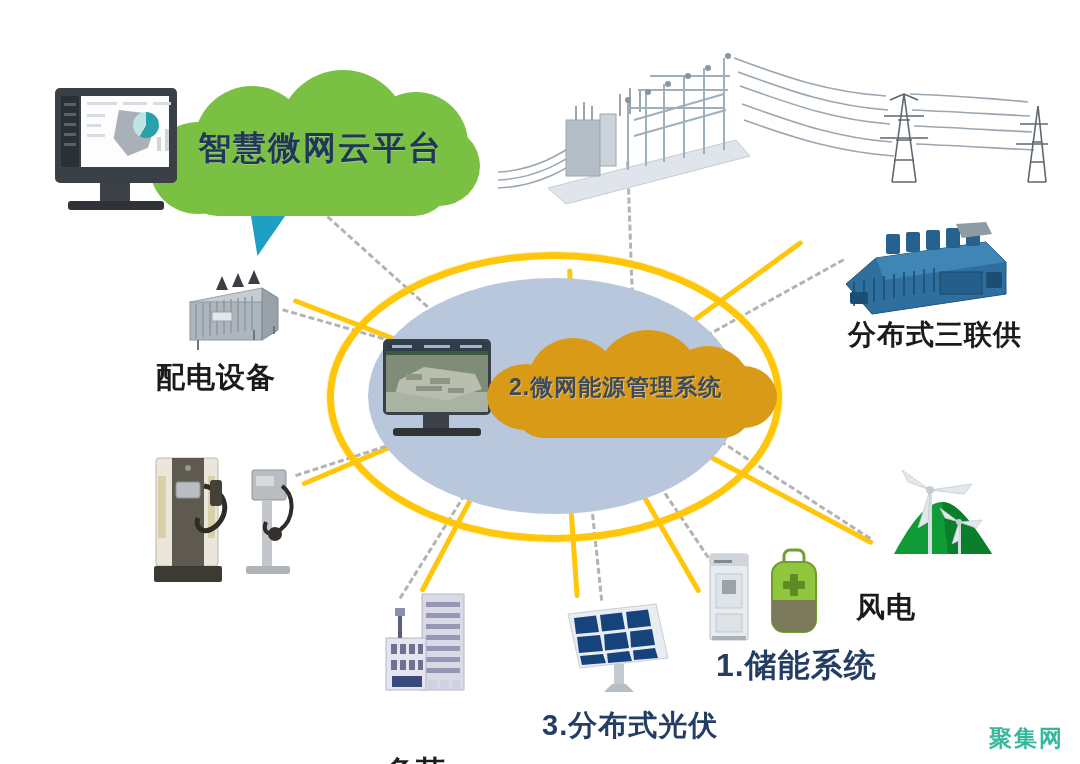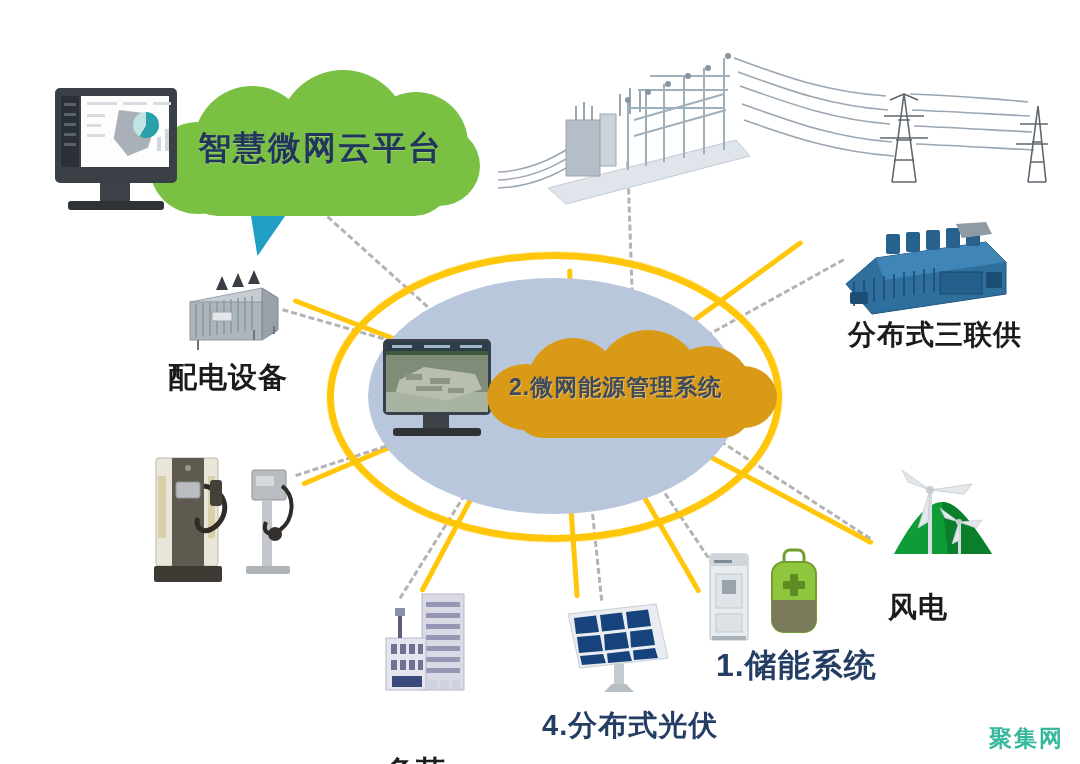--- a/index.html
+++ b/index.html
@@ -220,21 +220,21 @@
     <g fill="#3a3f45">
       <polygon points="40,22 46,8 52,22"></polygon>
         <polygon points="56,19 62,5 68,19"></polygon>
         <polygon points="72,16 78,2 84,16"></polygon>
     </g>
     <rect x="36" y="44" width="20" height="9" fill="#e3e7ea" stroke="#9aa2aa"></rect>
     <g stroke="#6e767d" stroke-width="2">
       <path d="M22 72 v10 M78 62 v10 M98 58 v8"></path>
     </g>
   </svg>
-  <div class="lbl lbl-dark" style="left:168px;top:358px;font-size:29px;">配电设备</div>
+  <div class="lbl lbl-dark" style="left:156px;top:358px;font-size:29px;">配电设备</div>
 
   <svg class="art" style="left:836px;top:222px;" width="180" height="100" viewBox="0 0 180 100">
     <polygon points="10,62 40,36 150,20 170,40 170,72 36,92" fill="#2e6f9e" stroke="#1f557c"></polygon>
     <polygon points="40,36 150,20 170,40 48,58" fill="#3f85b5"></polygon>
     <g fill="#27628f">
       <rect x="50" y="12" width="14" height="20" rx="2"></rect>
       <rect x="70" y="10" width="14" height="20" rx="2"></rect>
       <rect x="90" y="8" width="14" height="20" rx="2"></rect>
       <rect x="110" y="6" width="14" height="20" rx="2"></rect>
       <rect x="130" y="4" width="14" height="20" rx="2"></rect>
@@ -262,21 +262,21 @@
       <path d="M42 22 L30 60 L40 54 Z"></path>
     </g>
     <rect x="70" y="52" width="3" height="34" fill="#d8dde1"></rect>
     <circle cx="71" cy="54" r="3" fill="#c8ced3"></circle>
     <g fill="#e3e8ec" stroke="#c2c9ce" stroke-width="0.7">
       <path d="M71 54 L52 40 L57 50 Z"></path>
       <path d="M71 54 L94 52 L88 60 Z"></path>
       <path d="M71 54 L64 76 L72 72 Z"></path>
     </g>
   </svg>
-  <div class="lbl lbl-dark" style="left:888px;top:588px;font-size:29px;">风电</div>
+  <div class="lbl lbl-dark" style="left:856px;top:588px;font-size:29px;">风电</div>
 
   <svg class="art" style="left:700px;top:548px;" width="130" height="96" viewBox="0 0 130 96">
     <rect x="10" y="6" width="38" height="86" rx="2" fill="#e9ecef" stroke="#b9c0c6"></rect>
     <rect x="10" y="6" width="38" height="12" fill="#cfd5da"></rect>
     <rect x="16" y="26" width="26" height="34" fill="#dfe4e8" stroke="#c2c8cd"></rect>
     <rect x="22" y="32" width="14" height="14" fill="#9aa3ab"></rect>
     <rect x="16" y="66" width="26" height="18" fill="#dde2e6" stroke="#c2c8cd"></rect>
     <rect x="12" y="88" width="34" height="4" fill="#aab2b9"></rect>
     <rect x="14" y="12" width="18" height="3" fill="#7f8a93"></rect>
 
@@ -299,21 +299,21 @@
       <polygon points="21,51 44,49 47,65 23,67"></polygon>
       <polygon points="48,48.5 70,46 73,62 49,64.5"></polygon>
       <polygon points="74,45.5 96,43 99,59 75,61.5"></polygon>
       <polygon points="24,70 47,68 50,77 26,79"></polygon>
       <polygon points="51,67.5 73,65 76,75 52,77"></polygon>
       <polygon points="77,64.5 99,62 102,72 78,74"></polygon>
     </g>
     <rect x="58" y="78" width="10" height="22" fill="#c3cad0"></rect>
     <polygon points="48,106 78,106 70,98 56,98" fill="#b6bec5"></polygon>
   </svg>
-  <div class="lbl lbl-navy" style="left:542px;top:706px;font-size:29px;">4.分布式光伏</div>
+  <div class="lbl lbl-navy" style="left:542px;top:706px;font-size:29px;">3.分布式光伏</div>
 
   <svg class="art" style="left:378px;top:586px;" width="110" height="110" viewBox="0 0 110 110">
     <rect x="44" y="8" width="42" height="96" fill="#d9dae6" stroke="#b6b8cc"></rect>
     <g fill="#9597b4">
       <rect x="48" y="16" width="34" height="5"></rect>
         <rect x="48" y="27" width="34" height="5"></rect>
       <rect x="48" y="38" width="34" height="5"></rect>
         <rect x="48" y="49" width="34" height="5"></rect>
       <rect x="48" y="60" width="34" height="5"></rect>
         <rect x="48" y="71" width="34" height="5"></rect>

